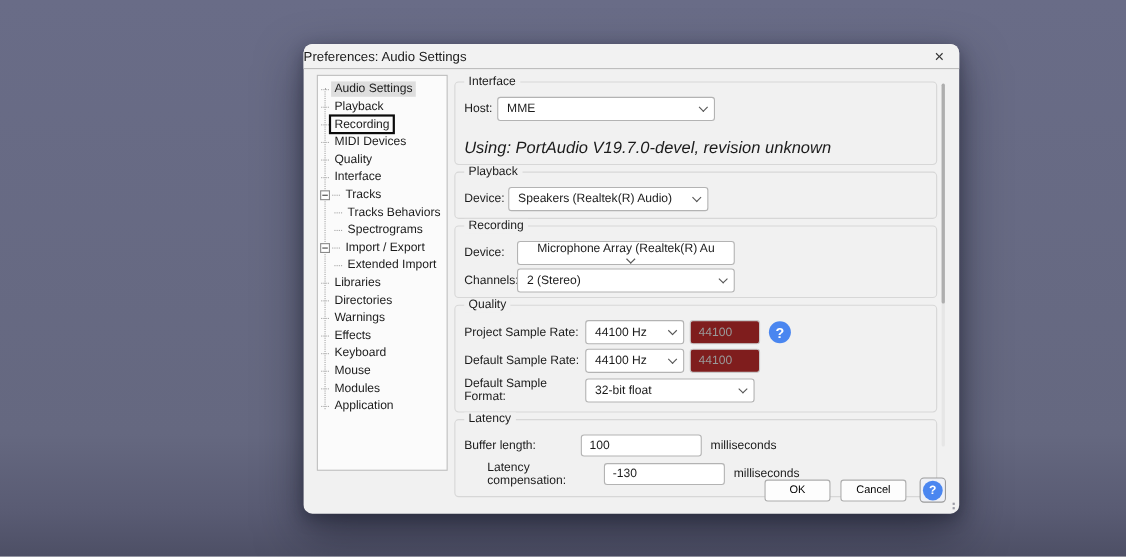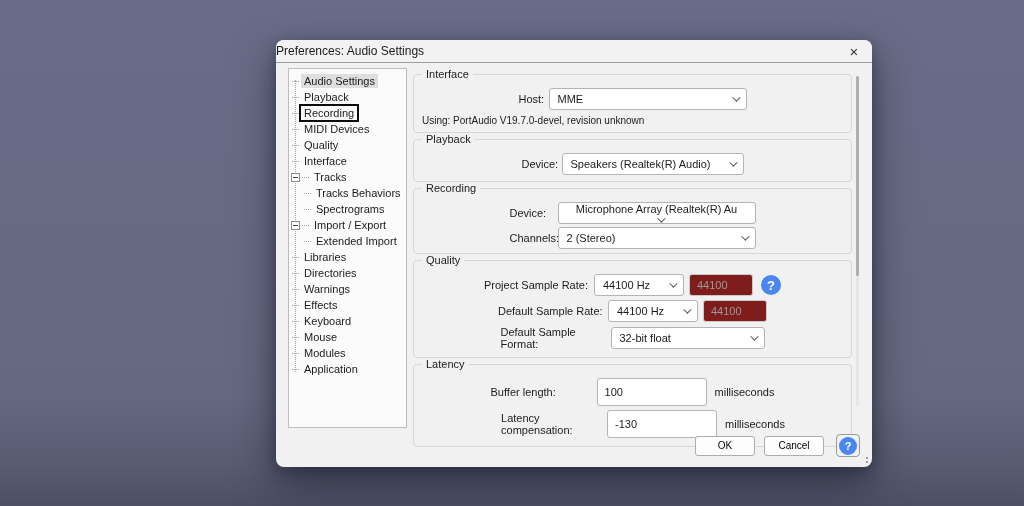--- a/index.html
+++ b/index.html
@@ -51,42 +51,42 @@
   .scrollbar::before { content:""; position:absolute; top:0; width:3px; height:200px; background:#aeaeae; border-radius:2px; display:block; }
   .groups { padding-top:6px; }
   .group {
     border:1px solid #d7d7d7; border-radius:4px; position:relative;
     margin:0 8px 6px 1px; padding:13px 8px 0 8px; background:#f1f1f1;
   }
   .group-title {
     position:absolute; top:-7px; left:8px; background:#f1f1f1; padding:0 4px;
     font-size:11px; line-height:13px;
   }
-  .row { display:flex; align-items:center; font-size:11px;justify-content:center; }
+  .row { display:flex; align-items:center; font-size:11px; }
   .lbl { flex:none; }
   .combo {
     height:22px; background:#fff; border:1px solid #b3b3b3; border-radius:3px;
     display:flex; align-items:center; justify-content:space-between;
     padding:0 8px; font-size:11px;
   }
   .chev { width:6px; height:6px; border-right:1.4px solid #555; border-bottom:1.4px solid #555; transform:rotate(45deg) translateY(-2px); flex:none; margin-left:6px; }
   .txtinput {
-    height:28px; background:#fff; border:1px solid #b3b3b3; border-radius:3px;
+    height:20px; background:#fff; border:1px solid #b3b3b3; border-radius:3px;
     padding:0 7px; font-size:11px; font-family:"Liberation Sans", sans-serif; color:#1b1b1b;
   }
   .disabledinput {
     height:22px; background:#7f1d1d; border:1px solid #c9c9c9; border-radius:3px;
     padding:0 7px; font-size:11px; font-family:"Liberation Sans", sans-serif; color:#9a9a9a;
   }
   .help-circle {
     width:20px; height:20px; border-radius:50%; background:#4a86f0; color:#fff;
     display:flex; align-items:center; justify-content:center;
     font-size:13px; font-weight:bold; flex:none;
   }
-  .interface-using { font-size:10px; margin:5px 0 0 0; padding-bottom:6px; }
+  .interface-using { font-size:15px; margin:16px 0 0 0; padding-bottom:6px;font-style:italic; }
   
   .footer { position:absolute; right:12px; bottom:10px; display:flex; align-items:center; }
   .btn {
     min-width:60px; height:20px; background:#fdfdfd; border:1px solid #adadad;
     border-radius:3px; font-size:10px; font-family:"Liberation Sans", sans-serif;
     display:flex; align-items:center; justify-content:center; padding:0 10px;
   }
   .btn + .btn { margin-left:9px; }
   .help-btn {
     margin-left:12px; width:24px; height:23px; border:1px solid #9b9b9b; border-radius:4px;

